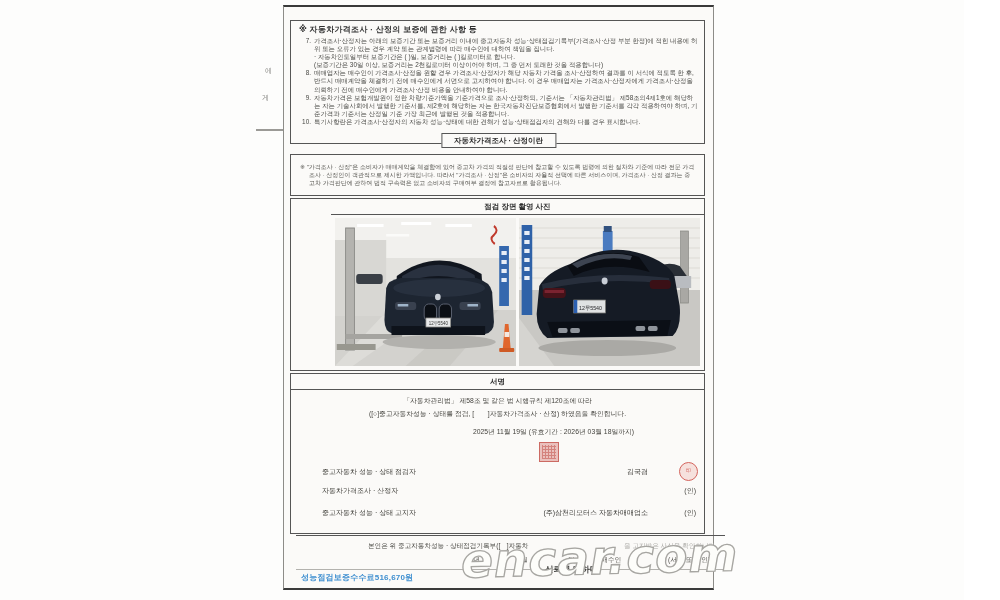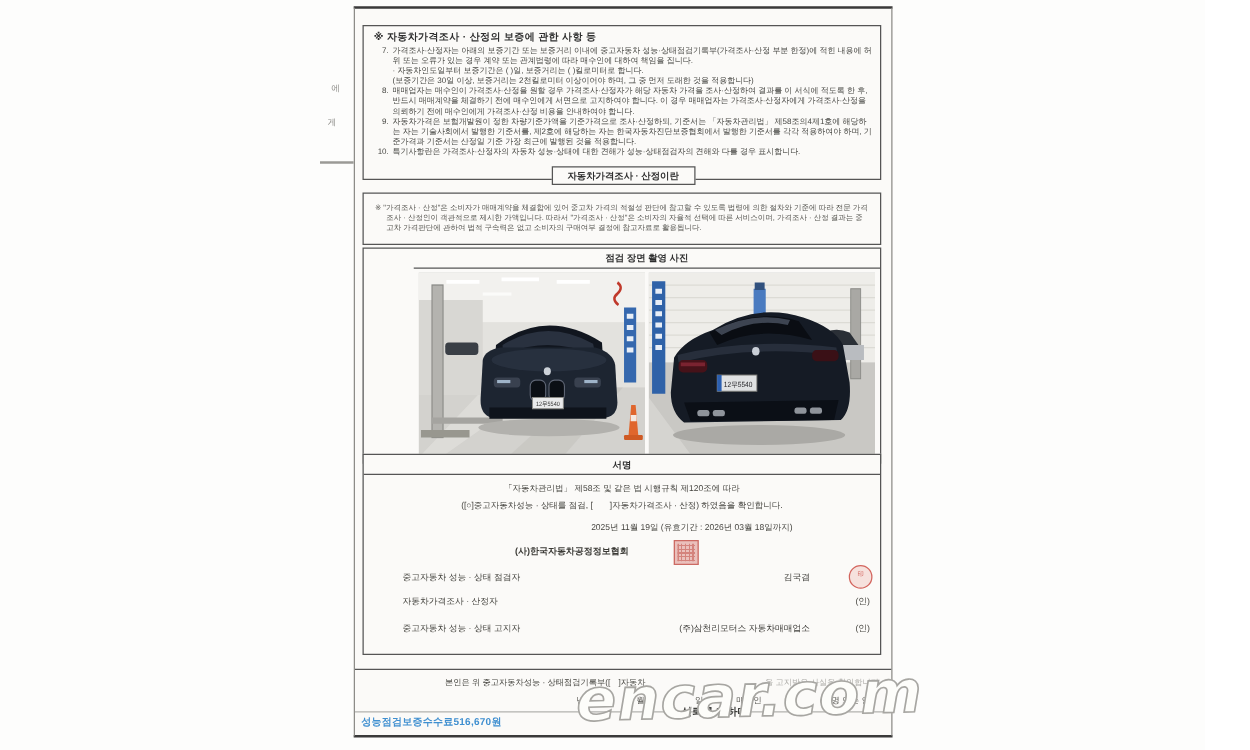--- a/index.html
+++ b/index.html
@@ -26,21 +26,21 @@
 
   
   .photo-box{left:6px;top:191px;width:415px;height:173px;padding-left:40px;}
   .photo-header{text-align:center;font-size:7.5px;font-weight:bold;color:#2e2e2e;
                 padding:2.5px 0;border-bottom:1px solid #555;}
   .photo-row{display:flex;gap:3px;padding:3px 4px;}
   .photo{flex:1;height:148px;position:relative;overflow:hidden;background:#dcdbd7;}
   .photo svg{display:block;width:100%;height:100%;}
 
   
-  .sig-box{left:6px;top:356px;width:415px;height:161px;}
+  .sig-box{left:6px;top:366px;width:415px;height:161px;}
   .sig-header{text-align:center;font-size:7.5px;font-weight:bold;color:#2e2e2e;
               padding:2.5px 0;border-bottom:1px solid #555;}
   .sig-line{position:absolute;width:100%;text-align:center;font-size:6.8px;color:#45443f;}
   .law1{top:22px;}
   .law2{top:35px;}
   .sig-date{top:53px;padding-left:112px;box-sizing:border-box;}
   .assoc{top:72px;font-weight:bold;font-size:7.2px;transform:translateX(-40px);color:#3b3a36;}
   .assoc-stamp{position:absolute;left:248px;top:68px;width:18px;height:18px;background:#e8b7b2;
                border:1.5px solid #c4524a;opacity:.85;}
   .assoc-stamp::after{content:"";position:absolute;inset:2px;background:
@@ -51,21 +51,21 @@
   .sig-row .val{flex:1;text-align:right;padding-right:28px;color:#3b3a36;}
   .sig-row .seal{flex:none;width:20px;text-align:right;}
   .row1{top:93px;}
   .row2{top:112px;}
   .row3{top:134px;}
   .name-stamp{position:absolute;right:6px;top:88px;width:17px;height:17px;border:1.5px solid #cc4a42;
               border-radius:50%;color:#cc4a42;font-size:5px;line-height:14px;text-align:center;
               opacity:.85;background:#f6ddd9;overflow:hidden;}
 
   
-  .footer-strip{position:absolute;left:0;top:528px;width:429px;height:53px;border-top:1px solid #555;box-sizing:border-box;}
+  .footer-strip{position:absolute;left:12px;top:528px;width:429px;height:53px;border-top:1px solid #555;box-sizing:border-box;}
   .confirm-prefix{position:absolute;left:72px;top:6px;font-size:6.6px;color:#45443f;white-space:nowrap;}
   .confirm-suffix{position:absolute;right:8px;top:6px;font-size:6.6px;color:#aeada9;white-space:nowrap;}
   .blanks{position:absolute;left:0;top:19px;width:100%;font-size:6.8px;color:#57565200;}
   .blanks span{position:absolute;color:#55544f;}
   .b-year{left:177px;} .b-month{left:225px;} .b-day{left:272px;color:#8a8984;}
   .b-buyer{left:305px;color:#8a8984;} .b-sign{left:372px;color:#8a8984;}
   .fee-sep{position:absolute;left:0;top:33px;width:100%;border-top:1px solid #b3b2ae;}
   .fee-note{position:absolute;left:5px;top:36px;font-size:8px;font-weight:bold;color:#3f8fd0;letter-spacing:.2px;}
 
   
@@ -213,21 +213,20 @@
         </div>
 
       </div>
     </div>
 
     <div class="box sig-box">
       <div class="sig-header">서명</div>
       <div class="sig-line law1">「자동차관리법」 제58조 및 같은 법 시행규칙 제120조에 따라</div>
       <div class="sig-line law2">([○]중고자동차성능 · 상태를 점검, [　　]자동차가격조사 · 산정) 하였음을 확인합니다.</div>
       <div class="sig-line sig-date">2025년 11월 19일 (유효기간 : 2026년 03월 18일까지)</div>
-      <div class="sig-line assoc">(사)한국자동차공정정보협회</div>
       <div class="assoc-stamp"></div>
 
       <div class="sig-row row1">
         <span class="lbl">중고자동차 성능 · 상태 점검자</span>
         <span class="val">김국겸</span>
         <span class="seal"></span>
       </div>
       <div class="name-stamp">印</div>
 
       <div class="sig-row row2">

